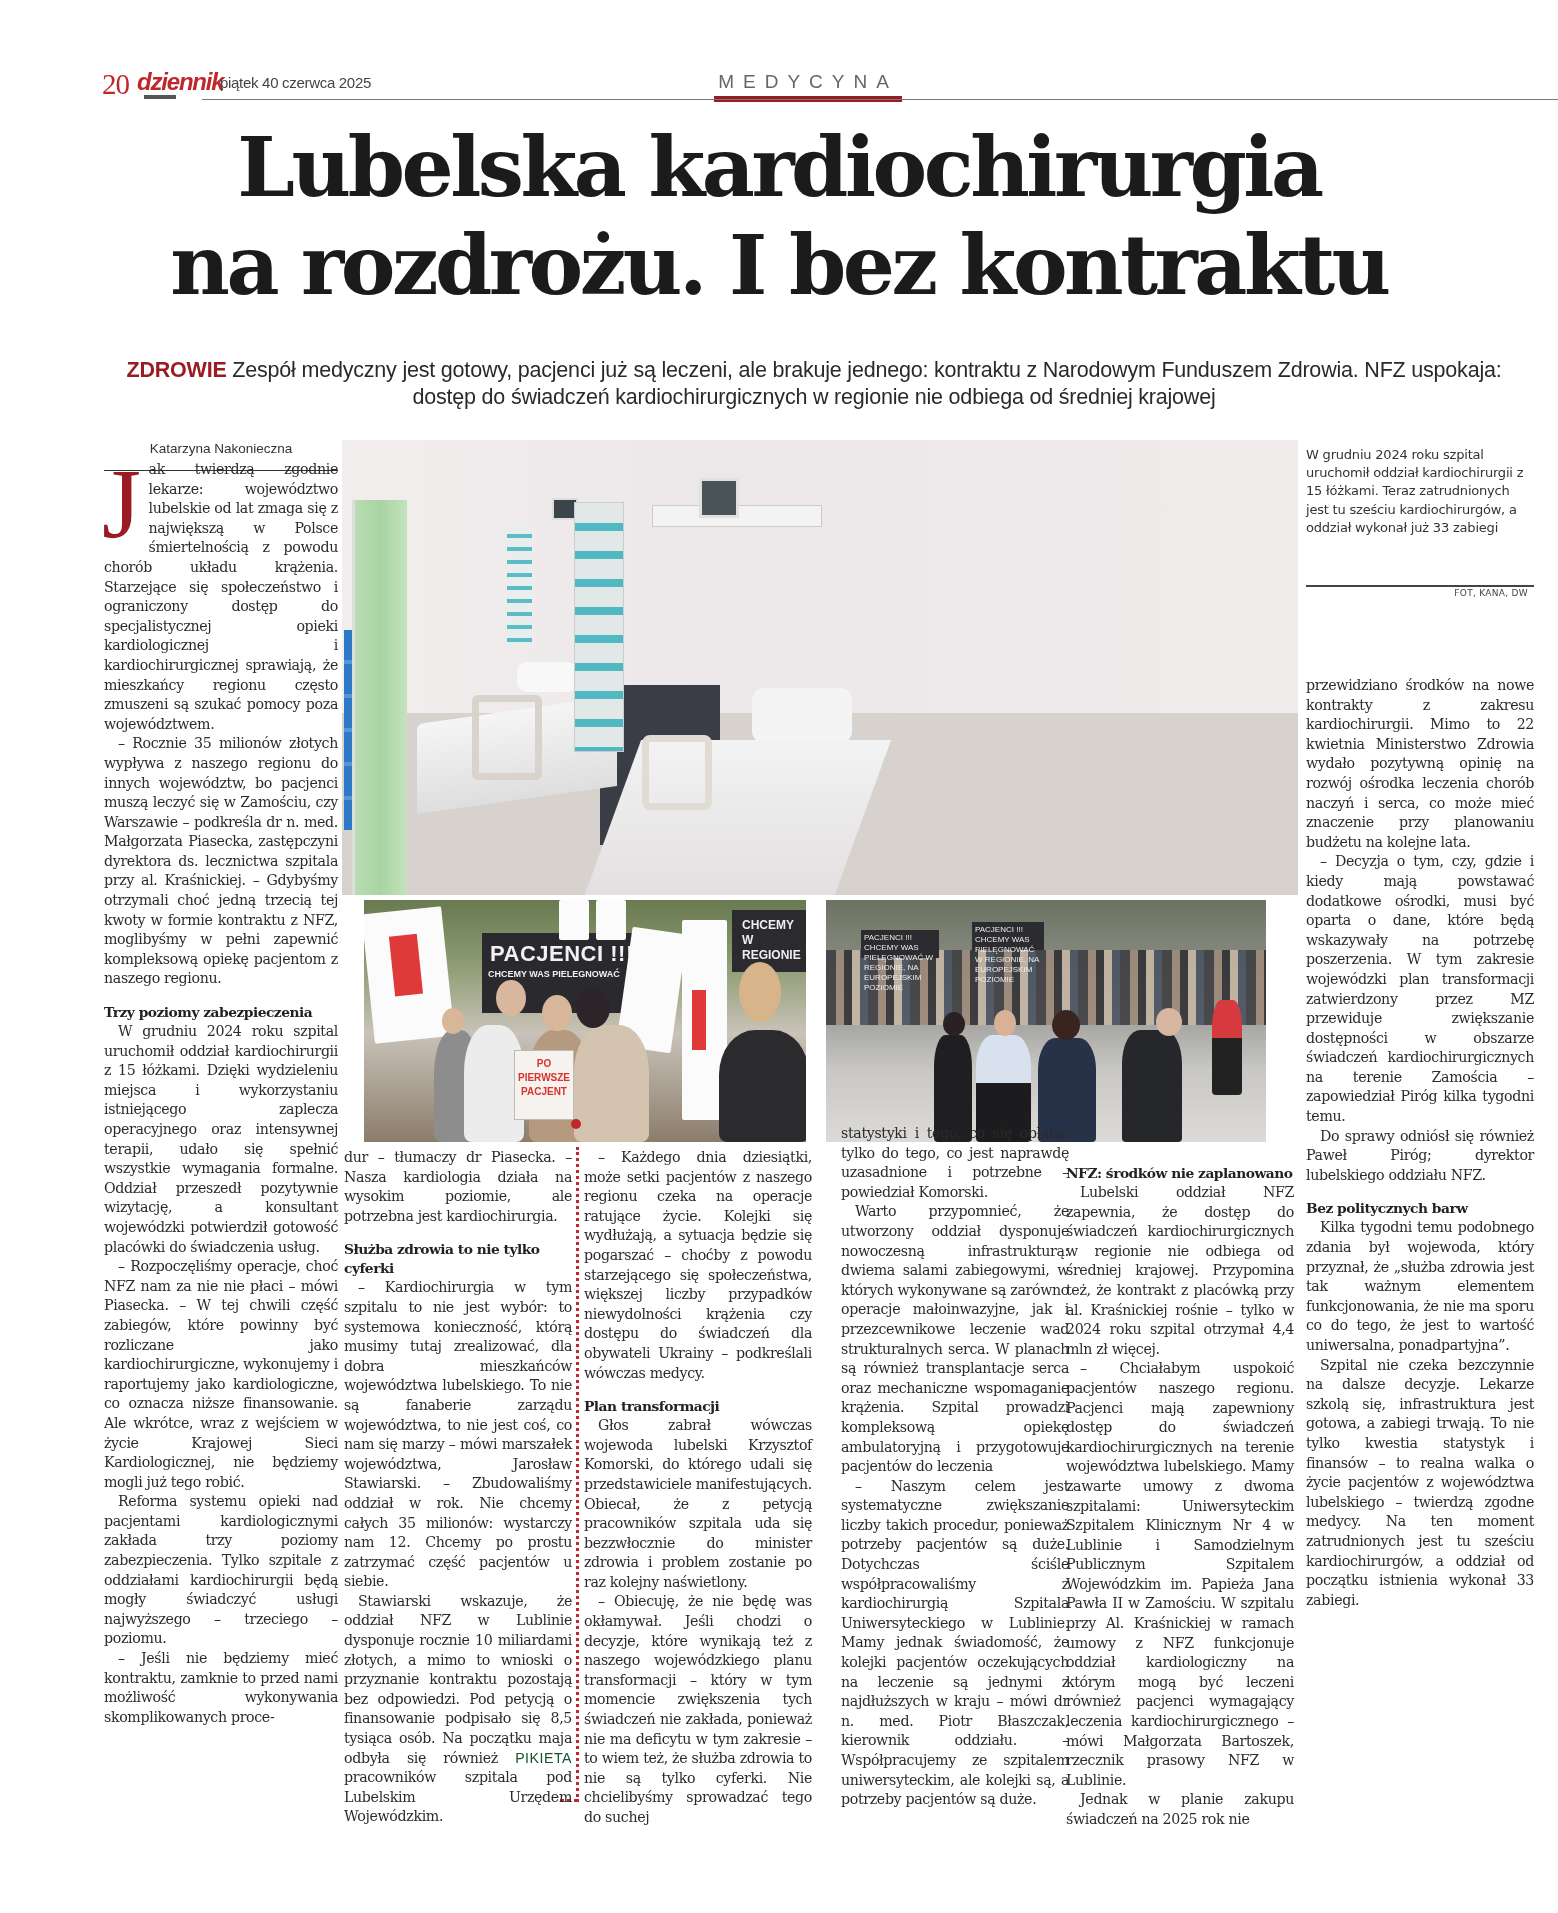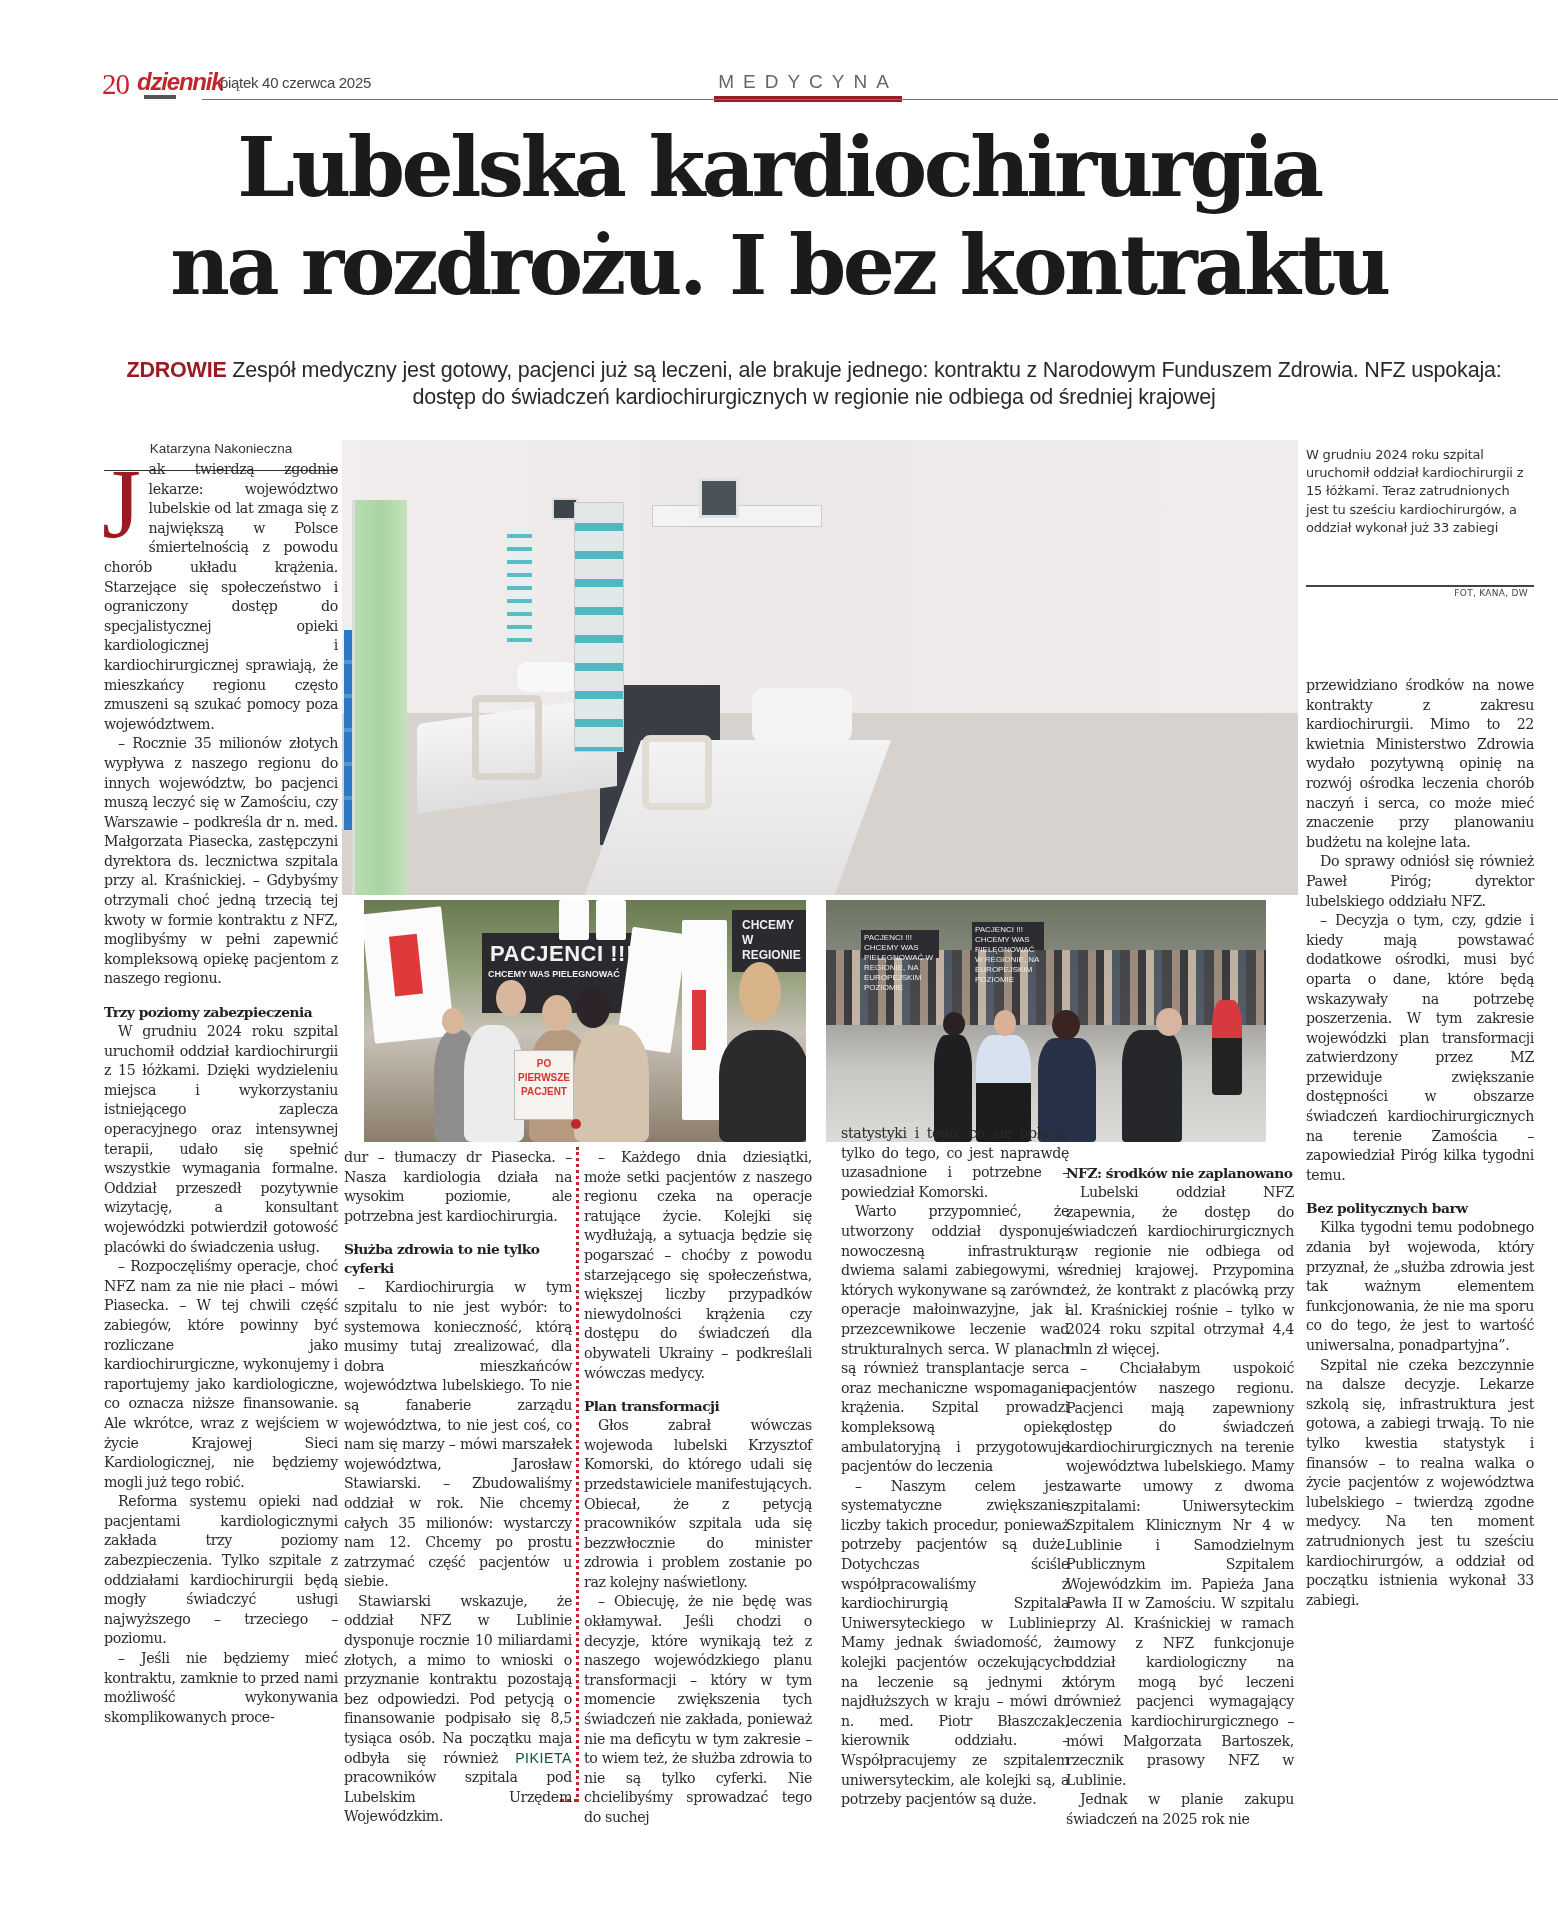--- a/index.html
+++ b/index.html
@@ -215,18 +215,18 @@
 
 <div class="col c5">
   <h3 style="margin-top:16px">NFZ: środków nie zaplanowano</h3>
   <p>Lubelski oddział NFZ zapewnia, że dostęp do świadczeń kardiochirurgicznych w regionie nie odbiega od średniej krajowej. Przypomina też, że kontrakt z placówką przy al. Kraśnickiej rośnie – tylko w 2024 roku szpital otrzymał 4,4 mln zł więcej.</p>
   <p>– Chciałabym uspokoić pacjentów naszego regionu. Pacjenci mają zapewniony dostęp do świadczeń kardiochirurgicznych na terenie województwa lubelskiego. Mamy zawarte umowy z dwoma szpitalami: Uniwersyteckim Szpitalem Klinicznym Nr 4 w Lublinie i Samodzielnym Publicznym Szpitalem Wojewódzkim im. Papieża Jana Pawła II w Zamościu. W szpitalu przy Al. Kraśnickiej w ramach umowy z NFZ funkcjonuje oddział kardiologiczny na którym mogą być leczeni również pacjenci wymagający leczenia kardiochirurgicznego – mówi Małgorzata Bartoszek, rzecznik prasowy NFZ w Lublinie.</p>
   <p>Jednak w planie zakupu świadczeń na 2025 rok nie</p>
 </div>
 
 <div class="col c6">
   <p class="noindent">przewidziano środków na nowe kontrakty z zakresu kardiochirurgii. Mimo to 22 kwietnia Ministerstwo Zdrowia wydało pozytywną opinię na rozwój ośrodka leczenia chorób naczyń i serca, co może mieć znaczenie przy planowaniu budżetu na kolejne lata.</p>
+  <p>– Decyzja o tym, czy, gdzie i kiedy mają powstawać dodatkowe ośrodki, musi być oparta o dane, które będą wskazywały na potrzebę poszerzenia. W tym zakresie wojewódzki plan transformacji zatwierdzony przez MZ przewiduje zwiększanie dostępności w obszarze świadczeń kardiochirurgicznych na terenie Zamościa – zapowiedział Piróg kilka tygodni temu.</p>
   <p>Do sprawy odniósł się również Paweł Piróg; dyrektor lubelskiego oddziału NFZ.</p>
-  <p>– Decyzja o tym, czy, gdzie i kiedy mają powstawać dodatkowe ośrodki, musi być oparta o dane, które będą wskazywały na potrzebę poszerzenia. W tym zakresie wojewódzki plan transformacji zatwierdzony przez MZ przewiduje zwiększanie dostępności w obszarze świadczeń kardiochirurgicznych na terenie Zamościa – zapowiedział Piróg kilka tygodni temu.</p>
   <h3>Bez politycznych barw</h3>
   <p>Kilka tygodni temu podobnego zdania był wojewoda, który przyznał, że „służba zdrowia jest tak ważnym elementem funkcjonowania, że nie ma sporu co do tego, że jest to wartość uniwersalna, ponadpartyjna”.</p>
   <p>Szpital nie czeka bezczynnie na dalsze decyzje. Lekarze szkolą się, infrastruktura jest gotowa, a zabiegi trwają. To nie tylko kwestia statystyk i finansów – to realna walka o życie pacjentów z województwa lubelskiego – twierdzą zgodne medycy. Na ten moment zatrudnionych jest tu sześciu kardiochirurgów, a oddział od początku istnienia wykonał 33 zabiegi.</p>
 </div>
 
 </body></html>

